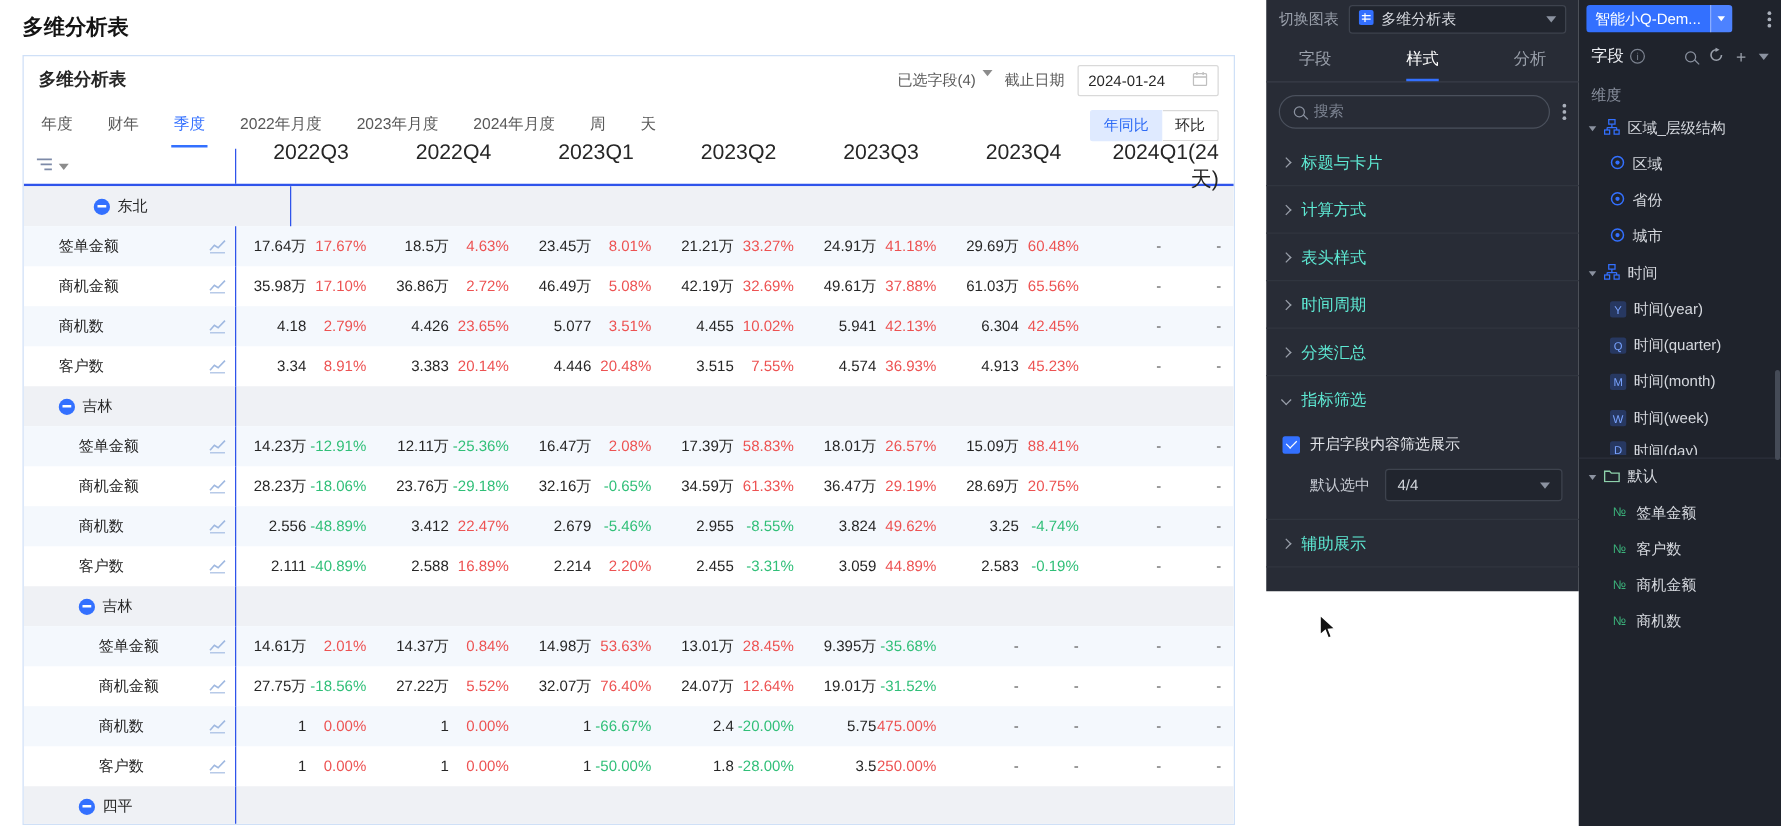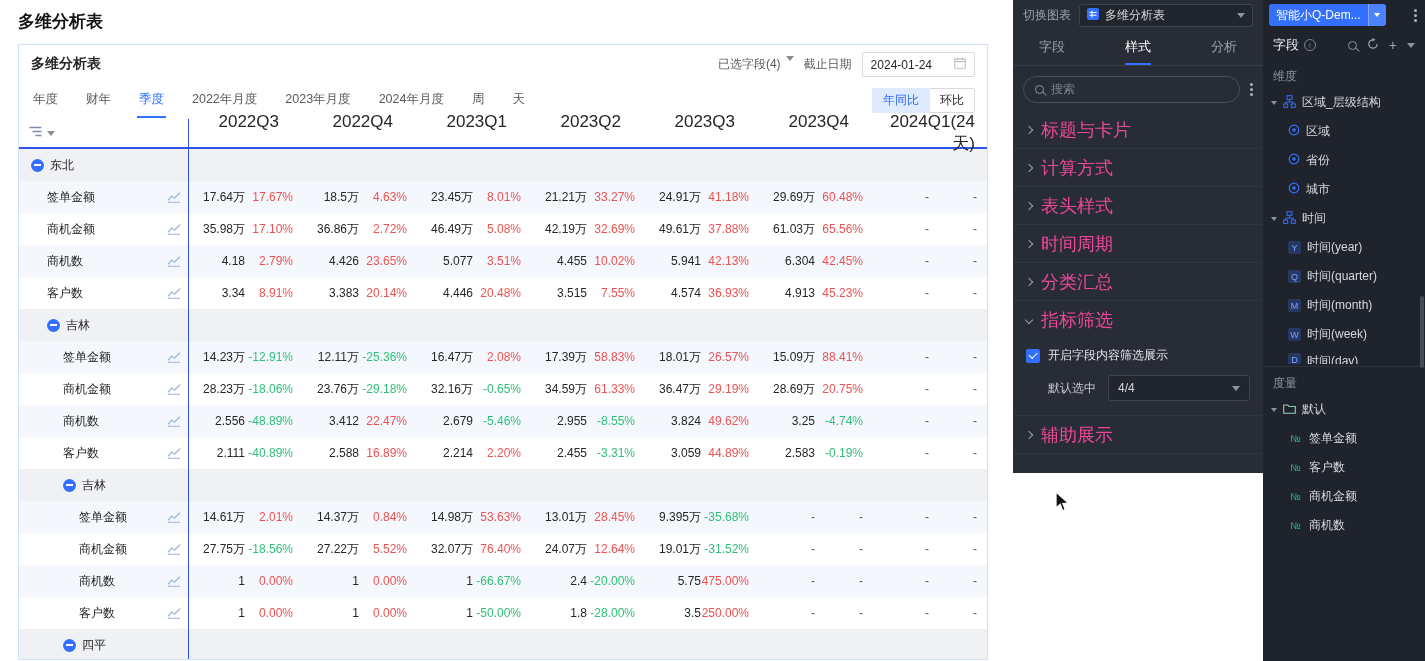--- a/index.html
+++ b/index.html
@@ -56,21 +56,21 @@
   .chart-select .caret-dk { margin-left:auto; }
   .caret-dk { width:0; height:0; border-left:4px solid transparent; border-right:4px solid transparent; border-top:5px solid #8b92a0; flex:none; }
   .sp-tabs { display:flex; justify-content:space-between; padding:0 26px; height:36px; border-bottom:1px solid #383d48; }
   .sp-tab { font-size:13px; color:#9aa0ab; display:flex; align-items:center; cursor:pointer; border-bottom:2px solid transparent; }
   .sp-tab.active { color:#ffffff; border-bottom-color:#3370ff; }
   .sp-search-row { display:flex; align-items:center; gap:10px; padding:10px 10px 8px; }
   .sp-search { flex:1; height:27px; border:1px solid #4a505c; border-radius:14px; display:flex; align-items:center; gap:7px; padding:1px 11px; color:#7b8290; font-size:12px; cursor:text; }
   .mag { width:9px; height:9px; border:1.4px solid #8b92a0; border-radius:50%; position:relative; flex:none; }
   .mag::after { content:''; position:absolute; width:4.5px; height:1.4px; background:#8b92a0; transform:rotate(45deg); right:-3.5px; bottom:-1.5px; }
   .kebab { width:3px; height:3px; border-radius:50%; background:#aab0bb; box-shadow:0 -5px 0 #aab0bb, 0 5px 0 #aab0bb; flex:none; cursor:pointer; }
-  .sp-section { height:38px; display:flex; align-items:center; gap:9px; padding:0 13px; font-size:18px; color:#ec4899; border-bottom:1px solid #30353f; cursor:pointer; }
+  .sp-section { height:38px; display:flex; align-items:center; gap:9px; padding:0 13px; font-size:13px; color:#5eead4; border-bottom:1px solid #30353f; cursor:pointer; }
   .chev { width:6px; height:6px; border-right:1.5px solid #9aa0ab; border-bottom:1.5px solid #9aa0ab; flex:none; }
   .chev.right { transform:rotate(-45deg); }
   .chev.down { transform:rotate(45deg); }
   .sp-sub { padding:2px 13px 14px; border-bottom:1px solid #30353f; }
   .checkbox-row { display:flex; align-items:center; gap:8px; font-size:12px; color:#e3e5ea; padding:6px 0 11px; cursor:pointer; }
   .checkbox { width:14px; height:14px; background:#3370ff; border-radius:2px; position:relative; flex:none; }
   .checkbox::after { content:''; position:absolute; left:3px; top:3.5px; width:7px; height:3.5px; border-left:1.6px solid #fff; border-bottom:1.6px solid #fff; transform:rotate(-45deg); }
   .select-row { display:flex; align-items:center; gap:12px; padding-left:22px; }
   .select-label { font-size:12px; color:#c6cad2; flex:none; }
   .sp-select { flex:1; height:26px; background:#21252e; border:1px solid #3e434e; border-radius:3px; display:flex; align-items:center; justify-content:space-between; padding:0 9px; font-size:12px; color:#d5d8de; cursor:pointer; }
@@ -158,21 +158,21 @@
               <div class="th">2022Q4</div>
               <div class="th">2023Q1</div>
               <div class="th">2023Q2</div>
               <div class="th">2023Q3</div>
               <div class="th">2023Q4</div>
               <div class="th">2024Q1(24天)</div>
             </div>
         </div>
         <div>
             <div class="trow group-row">
-              <div class="tlabel" style="padding-left: 12px;">
+              <div class="tlabel" style="padding-left: 12px; margin-left: 44px;">
                 <span class="collapse-icon"></span>
                 <span class="tlabel-text">东北</span>
               </div>
               <div class="tfill"></div>
             </div>
             <div class="trow band-light">
               <div class="tlabel" style="padding-left: 28px;">
                 <span class="tlabel-text">签单金额</span>
                 <span class="trend-icon"><svg width="14" height="12" viewBox="0 0 14 12">
                     <path d="M1 9.2 L4.5 5.2 L7.5 7.2 L13 1.5" fill="none" stroke="#9fb8e0" stroke-width="1.3"></path>
@@ -801,21 +801,20 @@
           <span class="time-icon">W</span>
           <span class="tree-label">时间(week)</span>
         </div>
         <div class="tree-item child clipped">
           <span class="time-icon">D</span>
           <span class="tree-label">时间(day)</span>
         </div>
       </div>
 
     <div class="fp-divider"></div>
-    <div class="fp-group-label">度量</div>
     <div>
         <div class="tree-item">
           <span class="tri-down"></span>
           <span><svg width="13" height="11" viewBox="0 0 13 11">
               <path d="M0.7 2 h4 l1.4 1.5 h6.2 v6.8 h-11.6 z" fill="none" stroke="#8ed1ab" stroke-width="1.1"></path>
             </svg></span>
           <span class="tree-label">默认</span>
         </div>
         <div class="tree-item child">
           <span class="num-icon">№</span>

